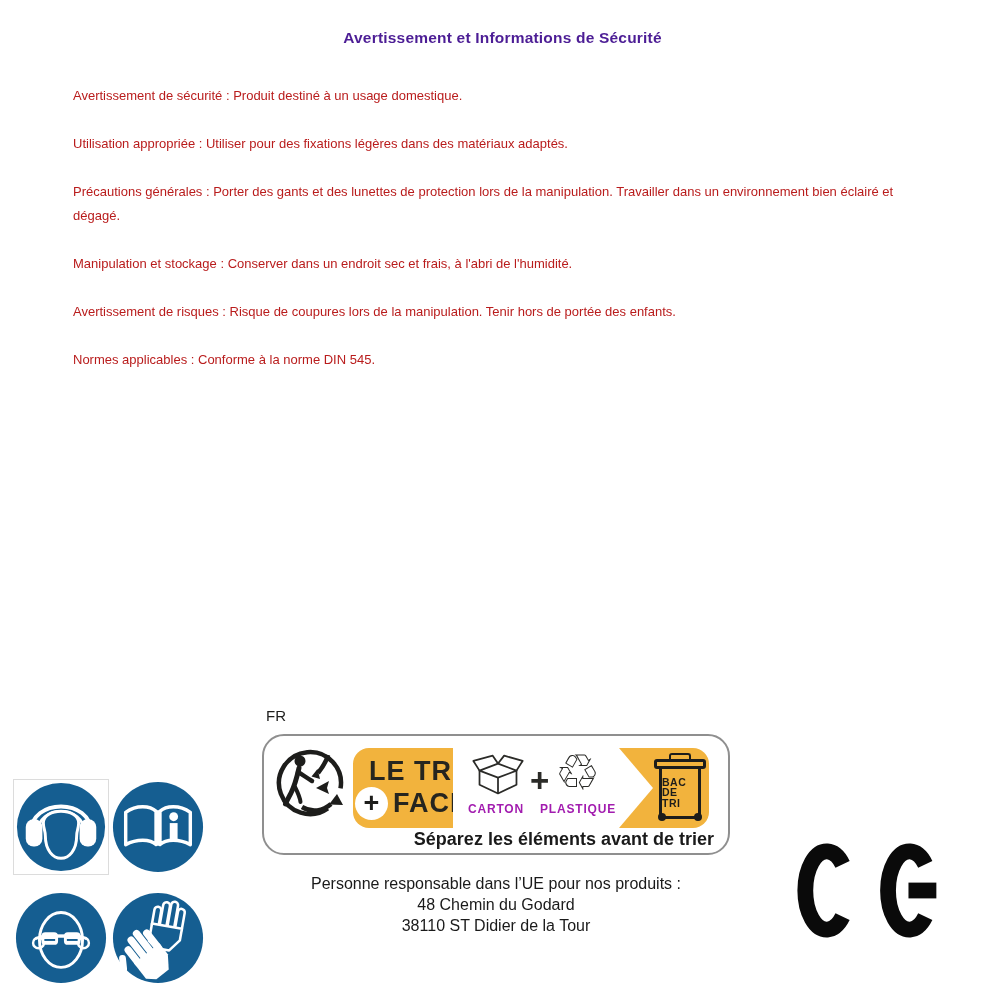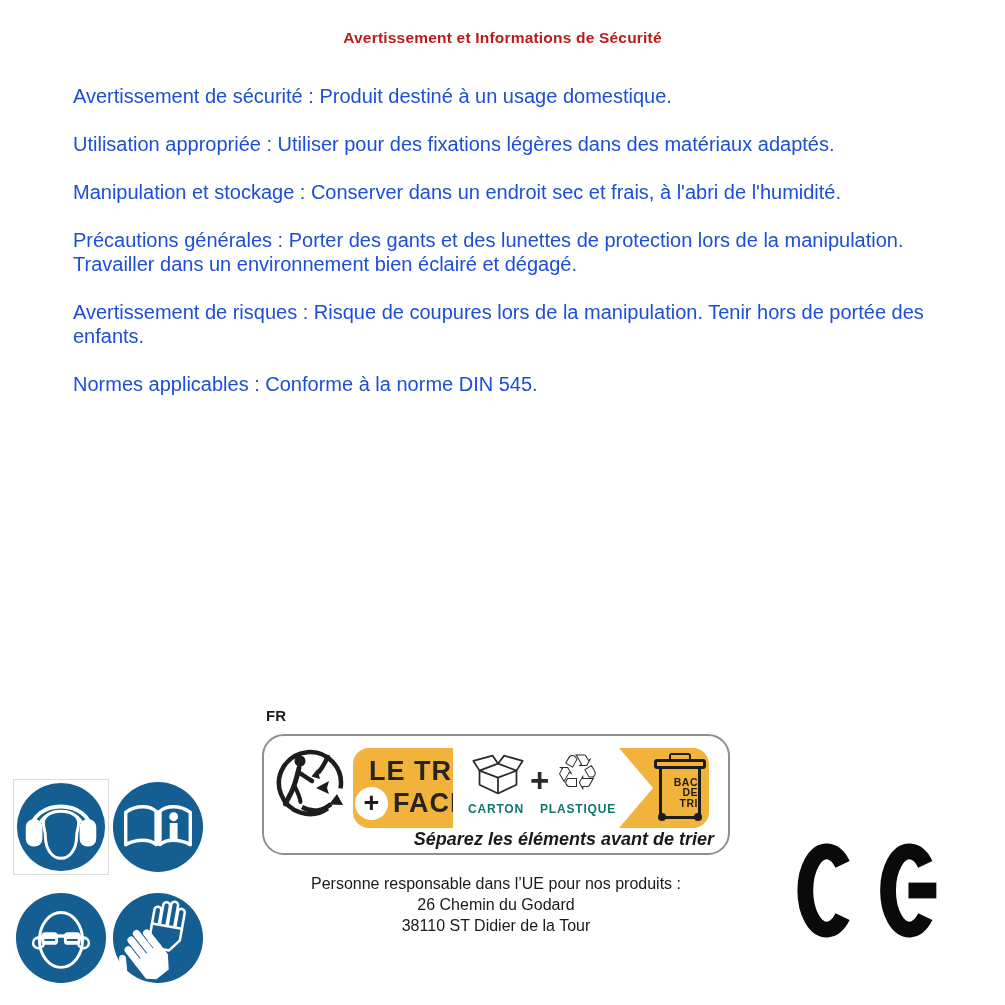--- a/index.html
+++ b/index.html
@@ -4,37 +4,37 @@
 <style>
   html,body{margin:0;padding:0;}
   body{
     width:1005px;height:1005px;position:relative;background:#ffffff;
     font-family:"Liberation Sans","DejaVu Sans",sans-serif;color:#111;
     overflow:hidden;
   }
   
   .doc-title{
     position:absolute;top:29px;left:0;width:1005px;text-align:center;
-    font-size:15.5px;font-weight:bold;color:#b91c1c;letter-spacing:.2px;
+    font-size:15.5px;font-weight:bold;color:#4c1d95;letter-spacing:.2px;
   }
   .paragraphs{
     position:absolute;top:84px;left:73px;width:862px;
-    font-size:20px;line-height:24px;color:#1d4ed8;
+    font-size:13px;line-height:24px;color:#b91c1c;
   }
   .paragraphs p{margin:0 0 24px 0;}
   
   .icon-tile{position:absolute;width:94px;height:94px;}
   .icon-tile svg{display:block;width:94px;height:94px;}
   .tile-bordered{background:#fff;box-shadow:0 0 0 1px #dcdcdc;}
   .tile-ear{left:14px;top:780px;}
   .tile-book{left:111px;top:780px;}
   .tile-glasses{left:14px;top:891px;}
   .tile-gloves{left:111px;top:891px;}
 
-  .fr-code{position:absolute;left:266px;top:707px;font-size:15px;font-weight:bold;color:#1d1d1b;}
+  .fr-code{position:absolute;left:266px;top:707px;font-size:15px;font-weight:normal;color:#1d1d1b;}
 
   .tri-box{
     position:absolute;left:262px;top:734px;width:468px;height:121px;
     background:#fff;border:2px solid #8f8f8f;border-radius:22px;box-sizing:border-box;
   }
   .triman{position:absolute;left:10px;top:5px;width:78px;height:96px;}
   .band{
     position:absolute;left:89px;top:12px;width:356px;height:80px;
     background:#F2B33D;border-radius:16px;
   }
@@ -46,61 +46,61 @@
     display:flex;align-items:center;justify-content:center;
     font-size:27px;font-weight:900;line-height:1;
   }
   .facile{font-size:27px;letter-spacing:1px;margin-left:5px;}
   .chevron{
     position:absolute;left:100px;top:0;width:200px;height:80px;background:#fff;
     clip-path:polygon(0 0,83% 0,100% 50%,83% 100%,0 100%);
   }
   .carton-icon{position:absolute;left:16px;top:5px;width:58px;height:44px;}
   .mat-label{
-    position:absolute;top:54px;font-size:12px;font-weight:bold;color:#0f766e;
+    position:absolute;top:54px;font-size:12px;font-weight:bold;color:#a21caf;
     letter-spacing:.8px;text-align:center;
   }
   .lbl-carton{left:2px;width:82px;}
   .lbl-plastique{left:82px;width:86px;}
   .mat-plus{position:absolute;left:77px;top:16px;font-size:33px;font-weight:900;color:#2b2b28;line-height:1;}
   .recycle-glyph{
     position:absolute;left:102px;top:-1px;font-size:50px;line-height:52px;color:#2b2b28;
     font-family:"DejaVu Sans",sans-serif;
   }
   
   .bin{position:absolute;left:390px;top:17px;width:52px;}
   .bin-handle{width:22px;height:6px;border:2.5px solid #1d1d1b;border-bottom:none;border-radius:3px 3px 0 0;margin:0 auto;box-sizing:border-box;}
   .bin-lid{width:52px;height:10px;border:3px solid #1d1d1b;border-radius:3px;box-sizing:border-box;}
   .bin-body{position:relative;width:42px;height:50px;margin:0 auto;border:3px solid #1d1d1b;border-top:none;border-radius:0 0 3px 3px;box-sizing:border-box;
-    display:flex;flex-direction:column;align-items:flex-end;justify-content:center;}
+    display:flex;flex-direction:column;align-items:flex-start;justify-content:center;}
   .bin-text{font-size:10.5px;line-height:10.5px;font-weight:900;color:#1d1d1b;letter-spacing:.5px;text-align:center;}
   .wheel{position:absolute;bottom:-5px;width:8px;height:8px;border-radius:50%;background:#1d1d1b;}
   .wheel-l{left:-4px;} .wheel-r{right:-4px;}
 
   .tri-instruction{
-    position:absolute;right:14px;top:93px;font-size:18px;font-style:italic;
+    position:absolute;right:14px;top:93px;font-size:18px;
     font-weight:600;color:#1a1a1a;white-space:nowrap;margin-left:16px;
   }
 
   .responsible{
     position:absolute;left:262px;top:873px;width:468px;text-align:center;
     font-size:16px;line-height:21px;font-weight:normal;color:#1a1a1a;
   }
   .ce-mark{position:absolute;left:796px;top:842px;width:145px;height:97px;}
 </style>
 </head>
 <body>
 
 <div class="doc-title">Avertissement et Informations de Sécurité</div>
 
 <div class="paragraphs">
   <p>Avertissement de sécurité : Produit destiné à un usage domestique.</p>
   <p>Utilisation appropriée : Utiliser pour des fixations légères dans des matériaux adaptés.</p>
+  <p>Précautions générales : Porter des gants et des lunettes de protection lors de la manipulation. Travailler dans un environnement bien éclairé et dégagé.</p>
   <p>Manipulation et stockage : Conserver dans un endroit sec et frais, à l'abri de l'humidité.</p>
-  <p>Précautions générales : Porter des gants et des lunettes de protection lors de la manipulation. Travailler dans un environnement bien éclairé et dégagé.</p>
   <p>Avertissement de risques : Risque de coupures lors de la manipulation. Tenir hors de portée des enfants.</p>
   <p>Normes applicables : Conforme à la norme DIN 545.</p>
 </div>
 
 <div class="icon-tile tile-bordered tile-ear">
   <svg viewBox="0 0 96 96">
     <circle cx="48" cy="48" r="45" fill="#155E91"></circle>
     <path d="M17 54 C17 18 79 18 79 54" stroke="#fff" stroke-width="4" fill="none"></path>
     <path d="M24 54 C24 25 72 25 72 54" stroke="#fff" stroke-width="3" fill="none"></path>
     <path d="M30 44 C30 28 66 28 66 44 C66 49 64 52 64 57 C64 72 56 80 48 80 C40 80 32 72 32 57 C32 52 30 49 30 44 Z" fill="#155E91" stroke="#fff" stroke-width="3"></path>
@@ -208,21 +208,21 @@
       <div class="wheel wheel-l"></div>
       <div class="wheel wheel-r"></div>
     </div>
   </div>
 
   <div class="tri-instruction">Séparez les éléments avant de trier</div>
 </div>
 
 <div class="responsible">
   <div>Personne responsable dans l’UE pour nos produits :</div>
-  <div>26 Chemin du Godard</div>
+  <div>48 Chemin du Godard</div>
   <div>38110 ST Didier de la Tour</div>
 </div>
 
 <svg class="ce-mark" viewBox="0 0 156 104" fill="none" stroke="#0a0a0a" stroke-width="17">
   <path d="M50.1 23.9 A 23 42 0 1 0 50.1 80.1"></path>
   <path d="M139.1 23.9 A 23 42 0 1 0 139.1 80.1"></path>
   <line x1="121" y1="52" x2="151" y2="52"></line>
 </svg>
 
 </body></html>

